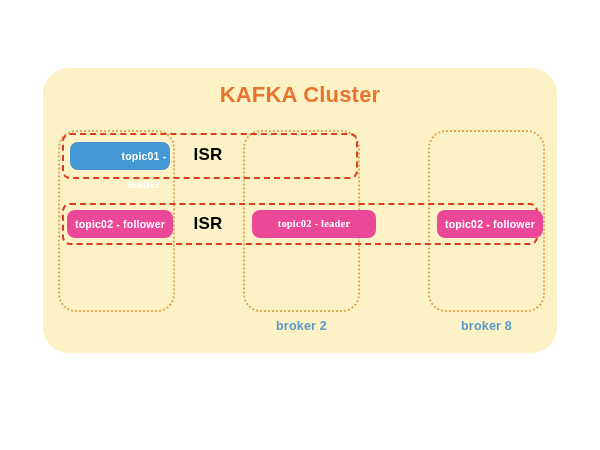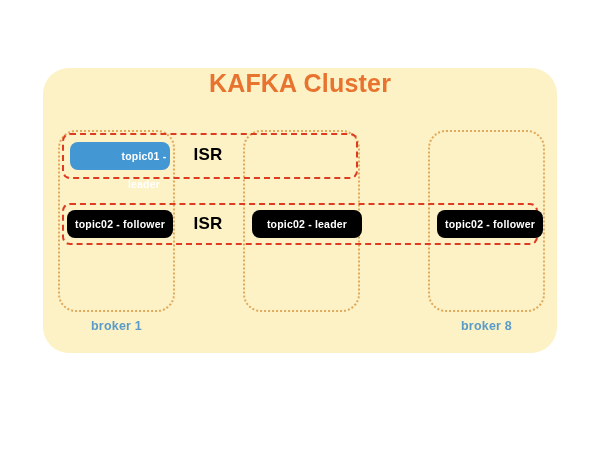--- a/index.html
+++ b/index.html
@@ -22,24 +22,24 @@
     top: 68px;
     width: 514px;
     height: 285px;
     background: #fcf2c6;
     border-radius: 26px;
   }
 
   #cluster-title {
     position: absolute;
     left: 0;
-    top: 1px;
+    top: 14px;
     width: 100%;
     text-align: center;
-    font-size: 25px;
+    font-size: 22px;
     font-weight: bold;
     color: #e8732f;
     letter-spacing: 0.2px;
   }
 
   
   .broker-box {
     position: absolute;
     top: 62px;
     width: 117px;
@@ -112,28 +112,28 @@
     border-radius: 8px;
     color: #ffffff;
     font-size: 10.5px;
     font-weight: bold;
     letter-spacing: 0.2px;
     box-sizing: border-box;
   }
   .replica-pill.leader-blue,
   .replica-pill.follower-blue { background: #4397d3; padding-left: 48px; }
   .replica-pill.leader-magenta,
-  .replica-pill.follower-magenta { background: #000000; }
+  .replica-pill.follower-magenta { background: #ec4899; }
 
   
   #pill-b1-topic01 { left: 27px;  top: 74px;  width: 100px; }
   #pill-b2-topic01 { left: 212px; top: 74px;  width: 100px; }
   
   #pill-b1-topic02 { left: 24px;  top: 142px; width: 106px; }
-  #pill-b2-topic02 { left: 209px; top: 142px; width: 110px; }
+  #pill-b2-topic02 { left: 209px; top: 142px; width: 124px; font-family: Liberation Serif, serif; }
   #pill-b3-topic02 { left: 394px; top: 142px; width: 106px; }
 </style>
 </head>
 <body>
 
 <div id="cluster-panel">
 
   <div id="cluster-title">KAFKA Cluster</div>
 
   <div class="broker-box b1"></div>
@@ -145,16 +145,16 @@
 
   <div class="isr-label" id="isr-label-topic01">ISR</div>
   <div class="isr-label" id="isr-label-topic02">ISR</div>
 
   <div class="replica-pill leader-blue" id="pill-b1-topic01">topic01 - leader</div>
 
   <div class="replica-pill follower-magenta" id="pill-b1-topic02">topic02 - follower</div>
   <div class="replica-pill leader-magenta" id="pill-b2-topic02">topic02 - leader</div>
   <div class="replica-pill follower-magenta" id="pill-b3-topic02">topic02 - follower</div>
 
-  <div class="broker-label b1">broker 1</div>
+  <div class="broker-label b2">broker 2</div>
   <div class="broker-label b3">broker 8</div>
 
 </div>
 
 </body></html>

